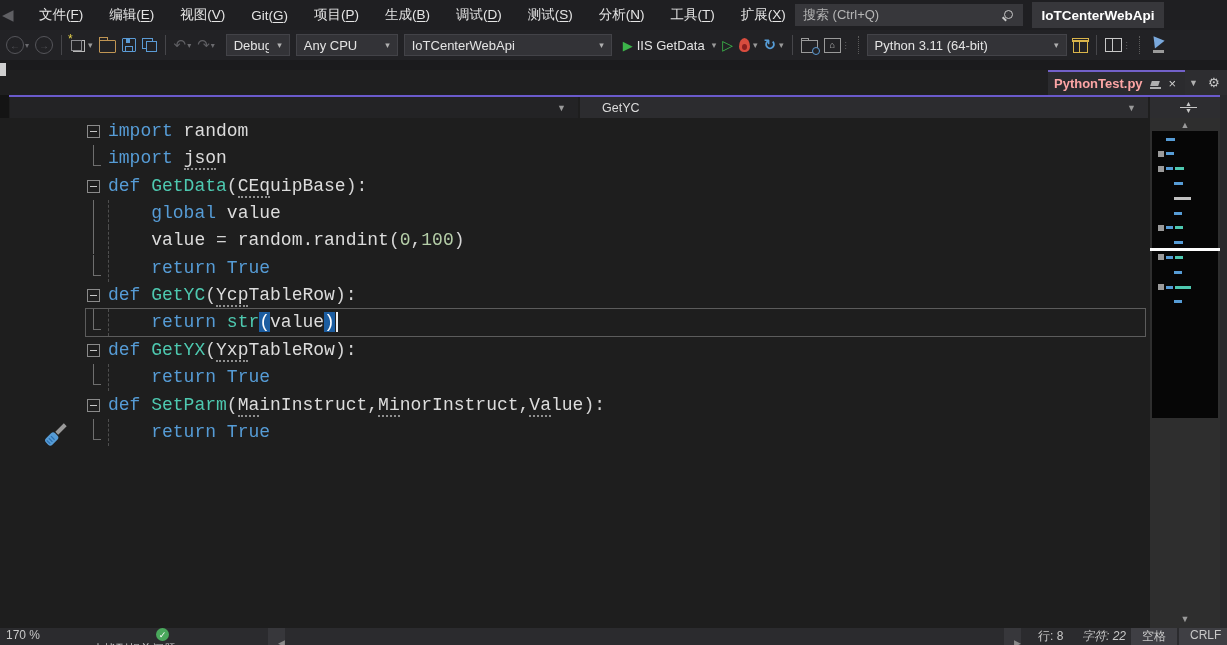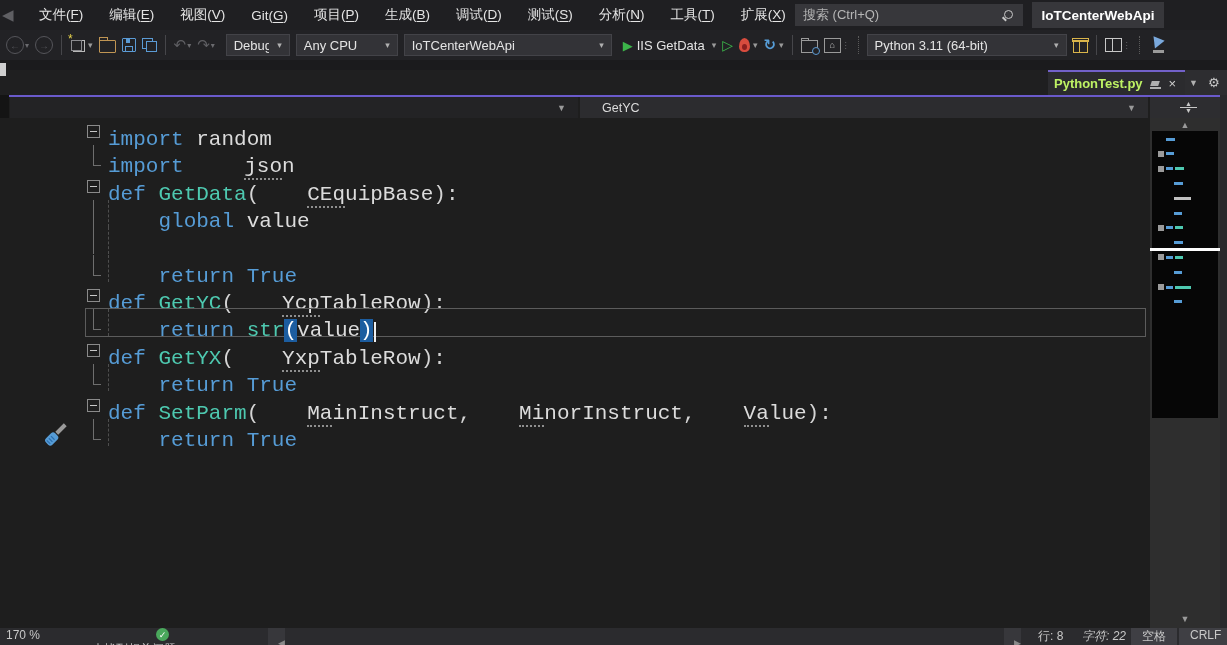--- a/index.html
+++ b/index.html
@@ -67,21 +67,21 @@
   .pointer::before{content:"";position:absolute;left:3px;top:0;width:0;height:0;
      border-left:6px solid transparent;border-right:6px solid transparent;border-top:11px solid #7aa9dd;transform:rotate(22deg);}
   .pointer::after{content:"";position:absolute;left:5px;bottom:0;width:11px;height:3px;background:#9a9a9a;}
 
   
   .gapband{left:0;top:60px;width:1227px;height:10px;background:#1b1b1d;}
   .tabrow{left:0;top:70px;width:1227px;height:25px;background:#1f1f20;}
   .tabrow-right{position:absolute;left:1185px;top:0;width:42px;height:25px;background:#2d2d30;display:flex;align-items:center;}
   .tab{position:absolute;left:1048px;top:0;width:138px;height:25px;background:#2b2b2e;border-top:2px solid #7261c9;
        box-sizing:border-box;display:flex;align-items:center;padding:0 6px;}
-  .tab .t{font-weight:bold;color:#bef264;font-size:13px;margin-right:7px;white-space:nowrap;}
+  .tab .t{font-weight:bold;color:#fca5a5;font-size:13px;margin-right:7px;white-space:nowrap;}
   .pin{position:relative;width:12px;height:10px;margin-right:7px;}
   .pin::before{content:"";position:absolute;left:1px;top:2px;width:8px;height:5px;background:#b0b0b0;transform:skewX(-18deg);}
   .pin::after{content:"";position:absolute;left:0px;bottom:0;width:11px;height:1.5px;background:#b0b0b0;}
   .closex{color:#d0d0d0;font-size:13px;line-height:1;}
   .gearc{color:#c8c8c8;font-size:13px;}
   .accentline{left:0;top:95px;width:1227px;height:2px;background:#6a5acb;}
 
   
   .navbar{left:0;top:97px;width:1227px;height:21px;background:#1e1e1e;font-size:12.5px;}
   .navcombo1{position:absolute;left:10px;top:0;width:568px;height:21px;background:#232325;display:flex;align-items:center;}
@@ -91,24 +91,24 @@
   .splitblock{position:absolute;left:1150px;top:0;width:77px;height:21px;background:#2d2d30;
               display:flex;align-items:center;justify-content:center;}
   .splitter{display:flex;flex-direction:column;align-items:center;line-height:4px;color:#c8c8c8;font-size:7px;}
   .splitter .bar{width:17px;height:1px;background:#c8c8c8;margin:1px 0;}
 
   
   .editor{left:0;top:118px;width:1150px;height:510px;background:#1e1e1e;overflow:hidden;}
   .leftstrip{left:0;top:95px;width:9px;height:533px;background:#141414;}
   .grip{left:0;top:63px;width:6px;height:13px;background:#cfcfcf;}
   .code-line{position:absolute;left:0;width:1148px;height:27px;}
-  .code-text{position:absolute;left:108px;top:8px;height:27px;line-height:27px;white-space:pre;
-             font-family:"Liberation Mono","DejaVu Sans Mono",monospace;font-size:21px;}
+  .code-text{position:absolute;left:108px;top:0;height:27px;line-height:27px;white-space:pre;
+             font-family:"Liberation Mono","DejaVu Sans Mono",monospace;font-size:18px;}
   .tk-kw{color:#569cd6;} .tk-fn{color:#4ec9b0;} .tk-id{color:#dcdcdc;} .tk-num{color:#b5cea8;} .tk-pt{color:#d4d4d4;}
-  .tk-u{border-bottom:2px dotted #8f8f8f;margin-left:48px;}
+  .tk-u{border-bottom:2px dotted #8f8f8f;}
   .tk-hl{background:#1c5da0;color:#fff;}
   .fold-box{position:absolute;left:87px;top:7px;width:13px;height:13px;border:1px solid #8a8a8a;box-sizing:border-box;background:#1e1e1e;}
   .fold-box::after{content:"";position:absolute;left:2px;top:5px;width:7px;height:1px;background:#c8c8c8;}
   .vline{position:absolute;left:93px;top:0;width:1px;height:27px;background:#6e6e6e;}
   .vline.end{height:20px;}
   .hline{position:absolute;left:93px;top:20px;width:8px;height:1px;background:#6e6e6e;}
   .guide{position:absolute;left:108px;top:0;width:0;height:27px;border-left:1px dashed #4e4e4e;}
   .cl-box{position:absolute;left:85px;right:2px;top:-1px;bottom:-1px;border:1px solid #5c5c5c;}
   .caret{display:inline-block;width:2px;height:20px;background:#f0f0f0;vertical-align:text-bottom;margin-left:1px;}
   .screwdriver{position:absolute;left:42px;top:300px;width:30px;height:30px;}
@@ -303,20 +303,21 @@
           <span class="code-text"><span class="tk-kw">def</span><span class="tk-id"> </span><span class="tk-fn">GetData</span><span class="tk-pt">(</span><span class="tk-id tk-u">CEq</span><span class="tk-id">uipBase</span><span class="tk-pt">):</span></span>
         </div>
         <div class="code-line" style="top: 82.05px;">
           <div class="guide"></div>
           <div class="vline"></div>
           <span class="code-text"><span class="tk-id">    </span><span class="tk-kw">global</span><span class="tk-id"> value</span></span>
         </div>
         <div class="code-line" style="top: 109.4px;">
           <div class="guide"></div>
           <div class="vline"></div>
+          <span class="code-text"><span class="tk-id">    value </span><span class="tk-pt">= </span><span class="tk-id">random.randint</span><span class="tk-pt">(</span><span class="tk-num">0</span><span class="tk-pt">,</span><span class="tk-num">100</span><span class="tk-pt">)</span></span>
         </div>
         <div class="code-line" style="top: 136.75px;">
           <div class="guide"></div>
           <div class="vline end"></div>
           <div class="hline"></div>
           <span class="code-text"><span class="tk-id">    </span><span class="tk-kw">return</span><span class="tk-id"> </span><span class="tk-kw">True</span></span>
         </div>
         <div class="code-line" style="top: 164.1px;">
           <div class="fold-box"></div>
           <span class="code-text"><span class="tk-kw">def</span><span class="tk-id"> </span><span class="tk-fn">GetYC</span><span class="tk-pt">(</span><span class="tk-id tk-u">Ycp</span><span class="tk-id">TableRow</span><span class="tk-pt">):</span></span>

